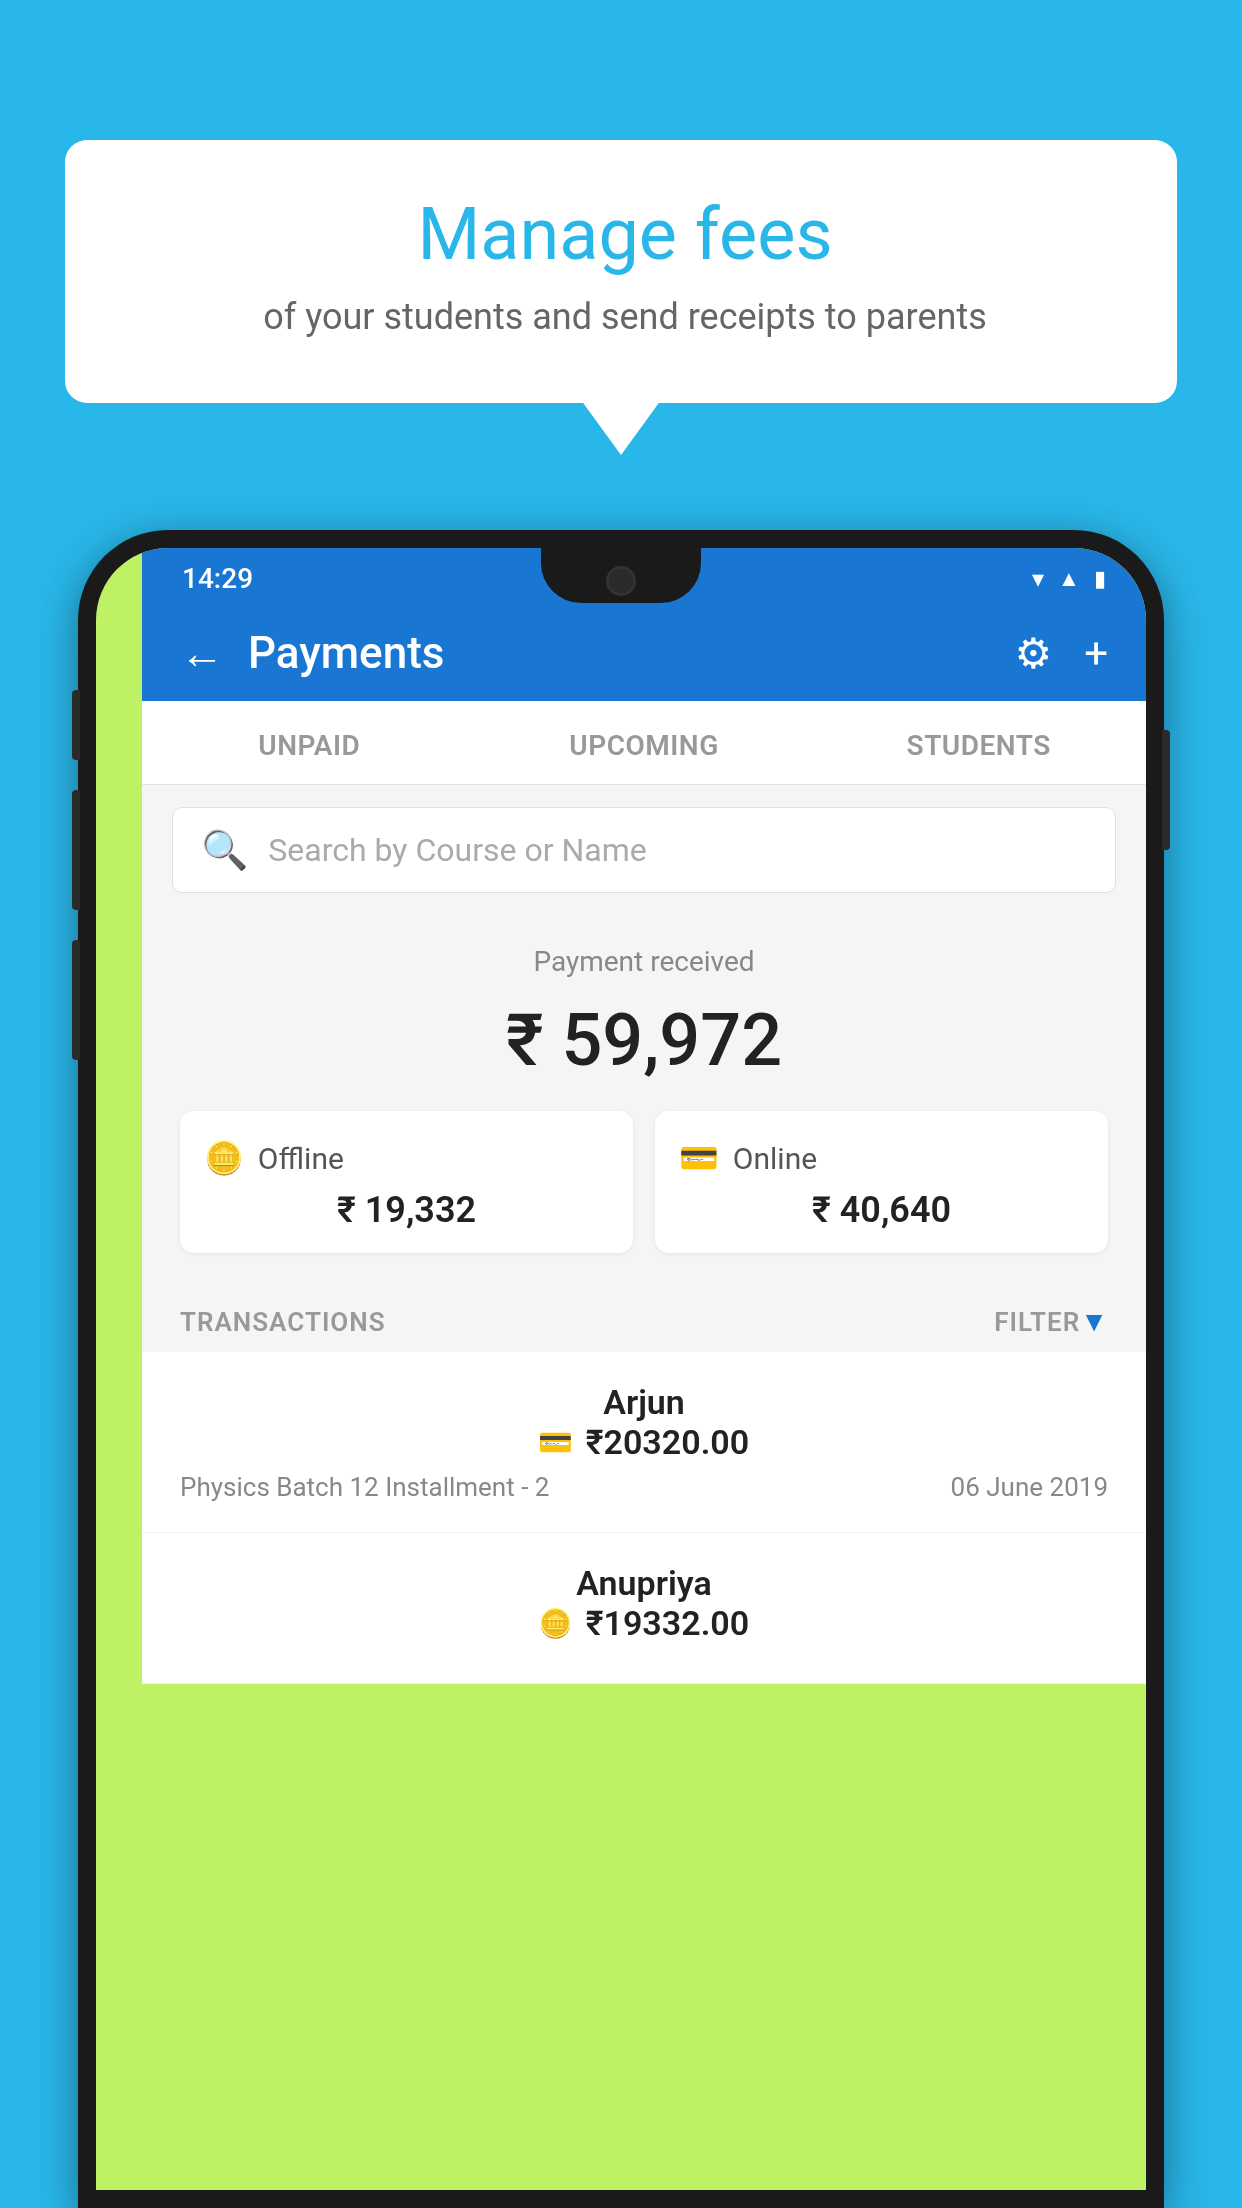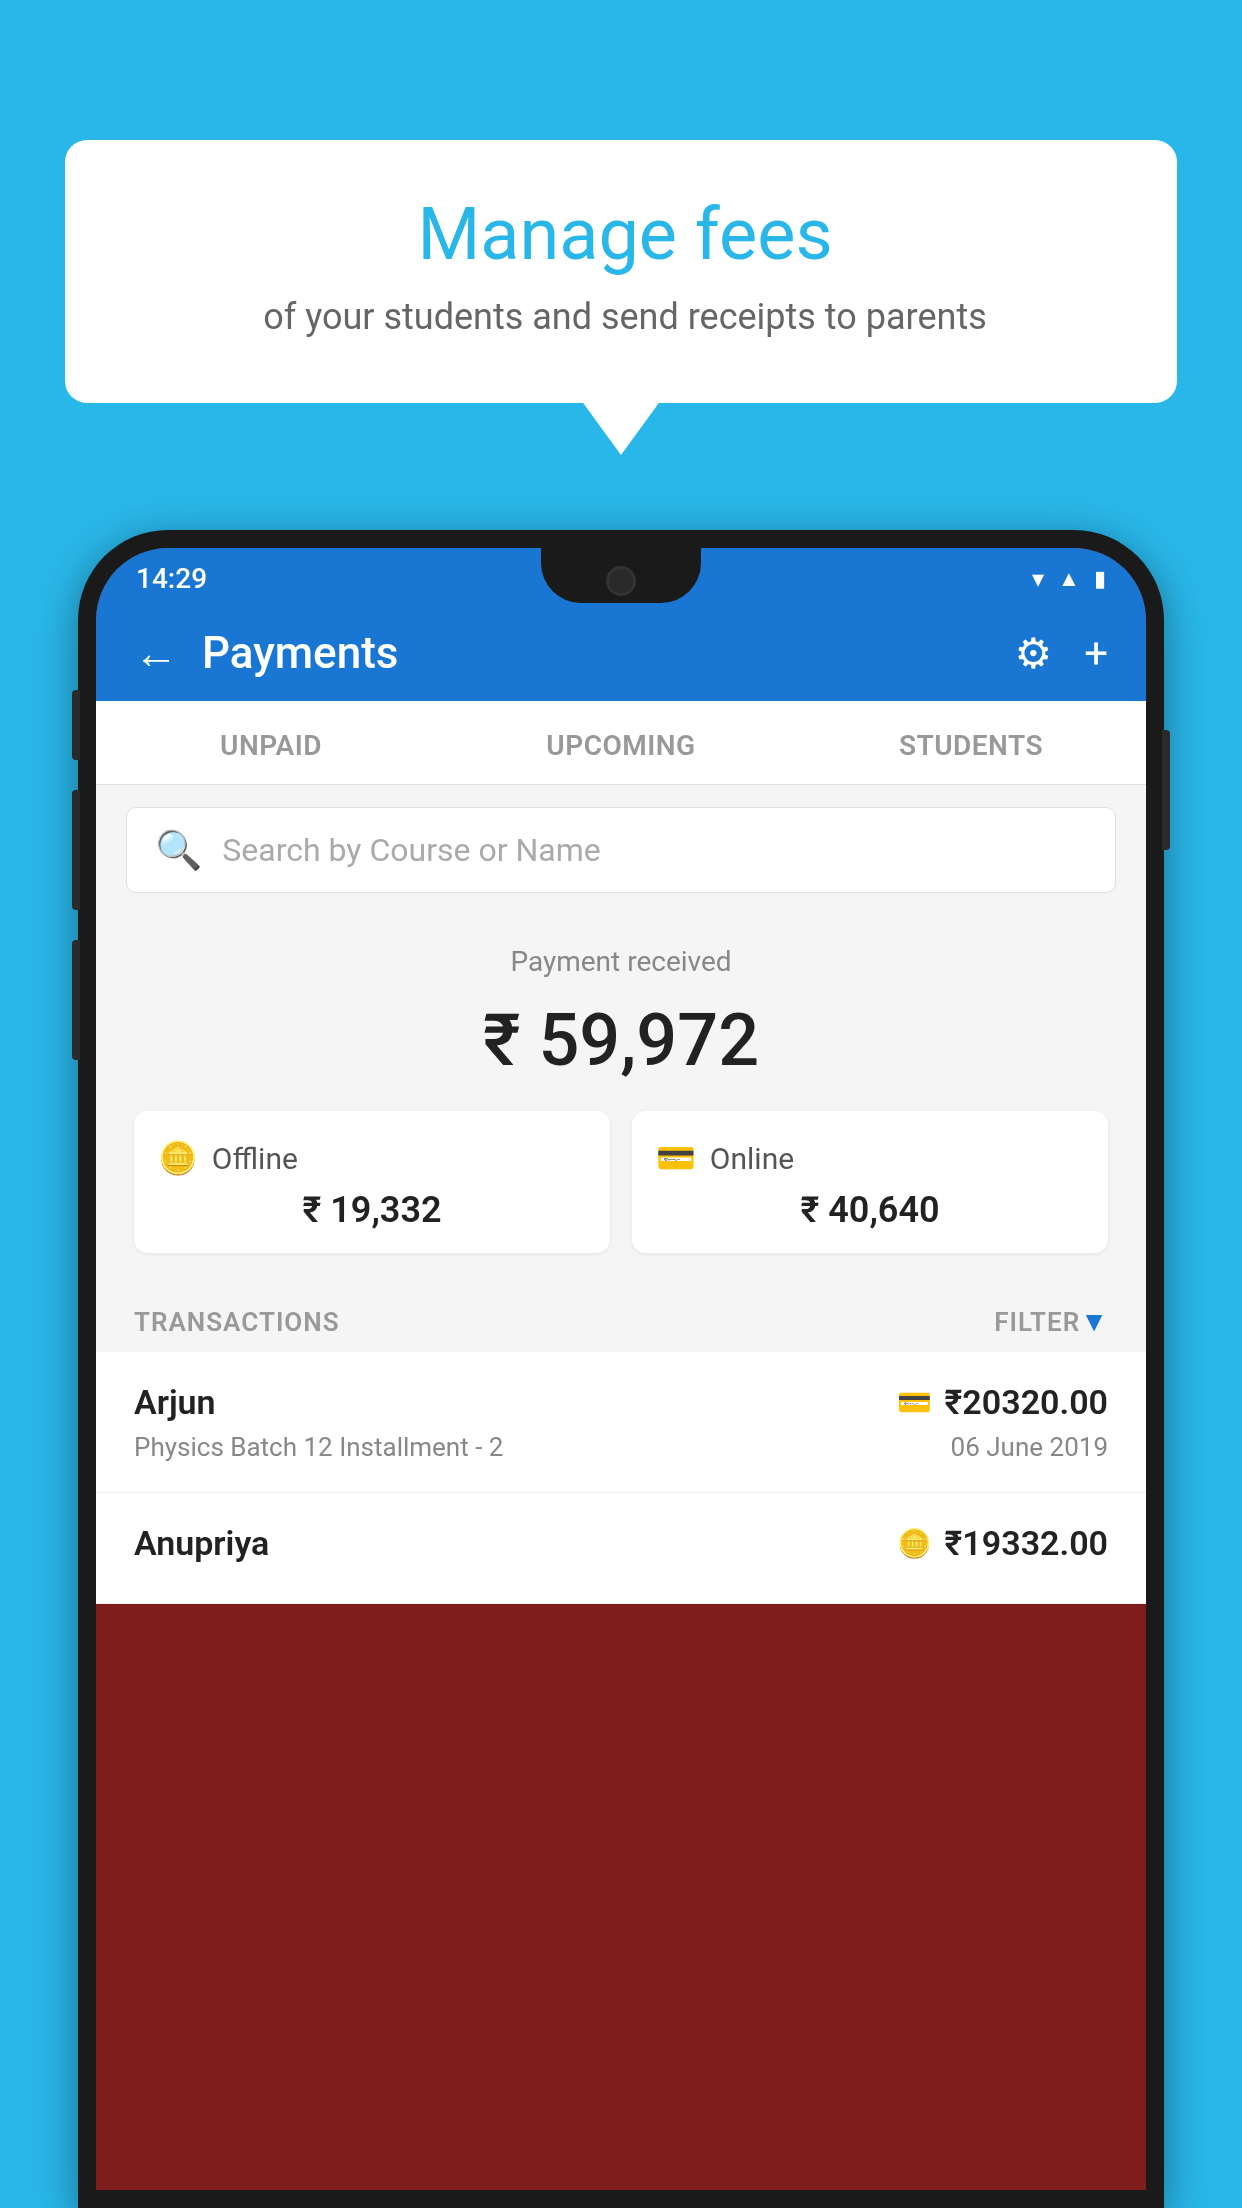--- a/index.html
+++ b/index.html
@@ -58,25 +58,26 @@
       top: 530px;
       left: 78px;
       right: 78px;
       bottom: 0;
       background: #1a1a1a;
       border-radius: 90px 90px 0 0;
       padding: 18px;
       box-shadow: 0 10px 40px rgba(0,0,0,0.4);
     }
     .phone-inner {
-      background: #7f1d1d;
+      background: #bef264;
       border-radius: 72px 72px 0 0;
       overflow: hidden;
       height: 100%;
       position: relative;
+      padding-left: 46px;
     }
 
     
     .status-bar {
       background: #1976d2;
       padding: 14px 40px 10px 40px;
       display: flex;
       justify-content: space-between;
       align-items: center;
     }
@@ -289,20 +290,21 @@
     .transaction-row {
       background: white;
       padding: 30px 38px;
       border-bottom: 1px solid #f0f0f0;
     }
     .transaction-top {
       display: flex;
       justify-content: space-between;
       align-items: center;
       margin-bottom: 10px;
+      flex-direction: column;
     }
     .transaction-name {
       font-size: 34px;
       font-weight: 600;
       color: #222;
     }
     .transaction-amount-container {
       display: flex;
       align-items: center;
       gap: 12px;

